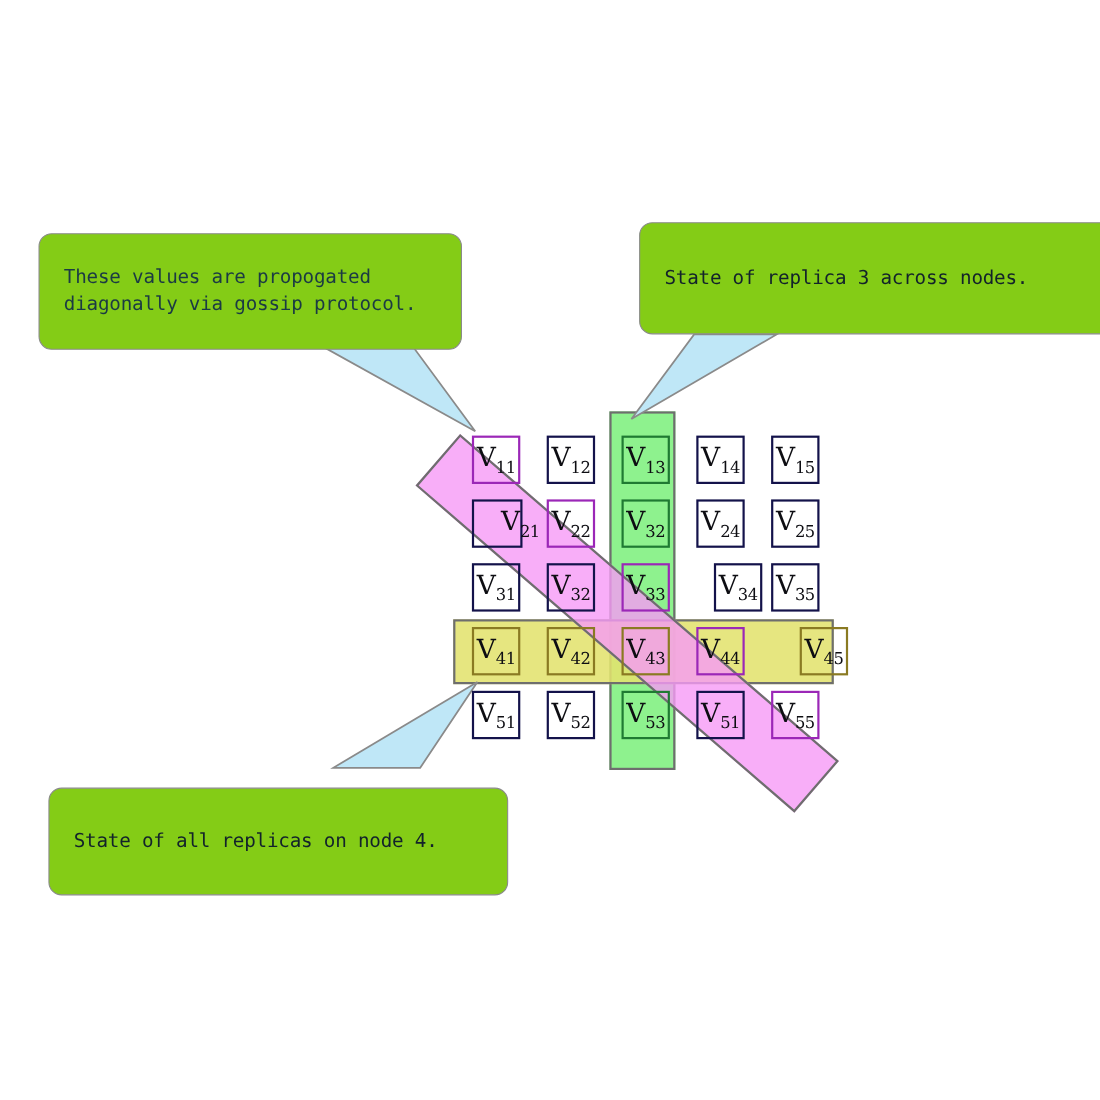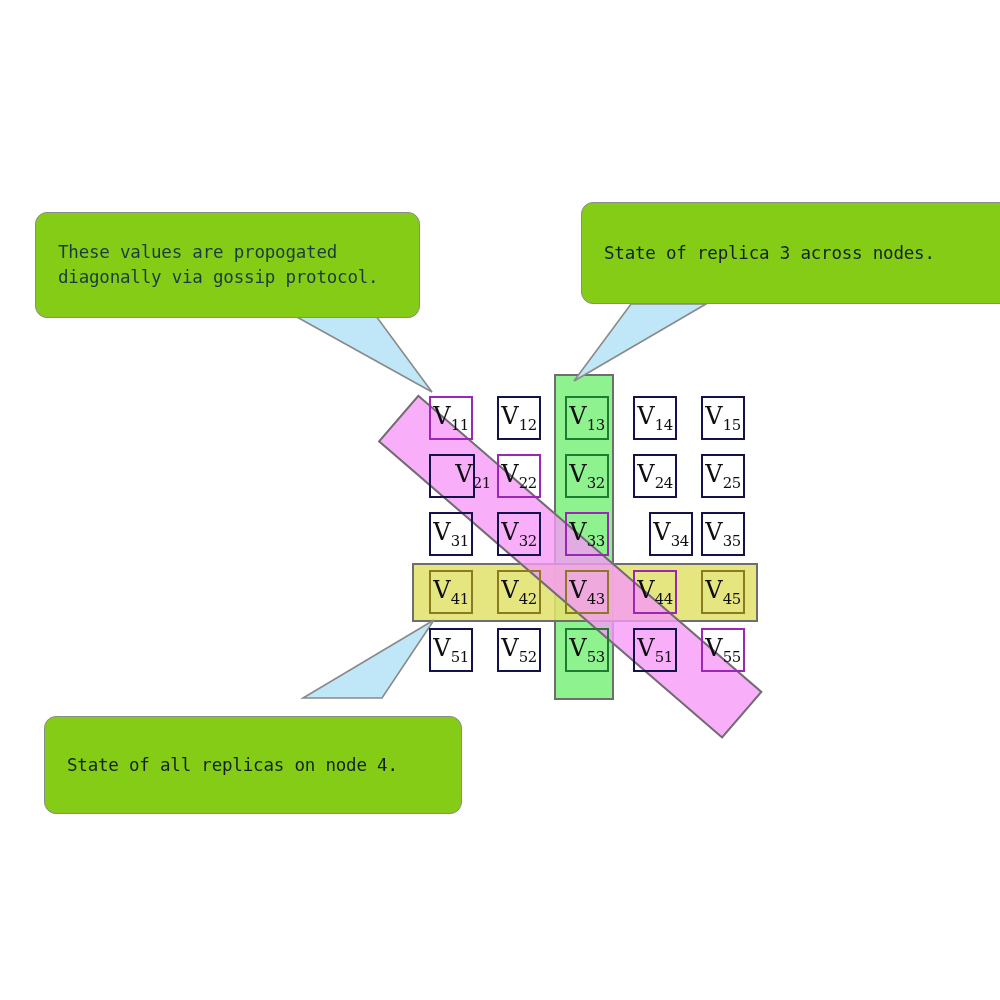--- a/index.html
+++ b/index.html
@@ -122,21 +122,21 @@
       </div>
       <div class="cell hl-yellow" style="left: 497px; top: 570px;">
         <span class="lbl">V<sub>42</sub></span>
       </div>
       <div class="cell hl-yellow" style="left: 565px; top: 570px;">
         <span class="lbl">V<sub>43</sub></span>
       </div>
       <div class="cell hl-magenta" style="left: 633px; top: 570px;">
         <span class="lbl">V<sub>44</sub></span>
       </div>
-      <div class="cell hl-yellow" style="left: 701px; top: 570px;">
+      <div class="cell hl-yellow" style="left: 727px; top: 570px;">
         <span class="lbl">V<sub>45</sub></span>
       </div>
       <div class="cell " style="left: 429px; top: 628px;">
         <span class="lbl">V<sub>51</sub></span>
       </div>
       <div class="cell " style="left: 497px; top: 628px;">
         <span class="lbl">V<sub>52</sub></span>
       </div>
       <div class="cell hl-green" style="left: 565px; top: 628px;">
         <span class="lbl">V<sub>53</sub></span>

